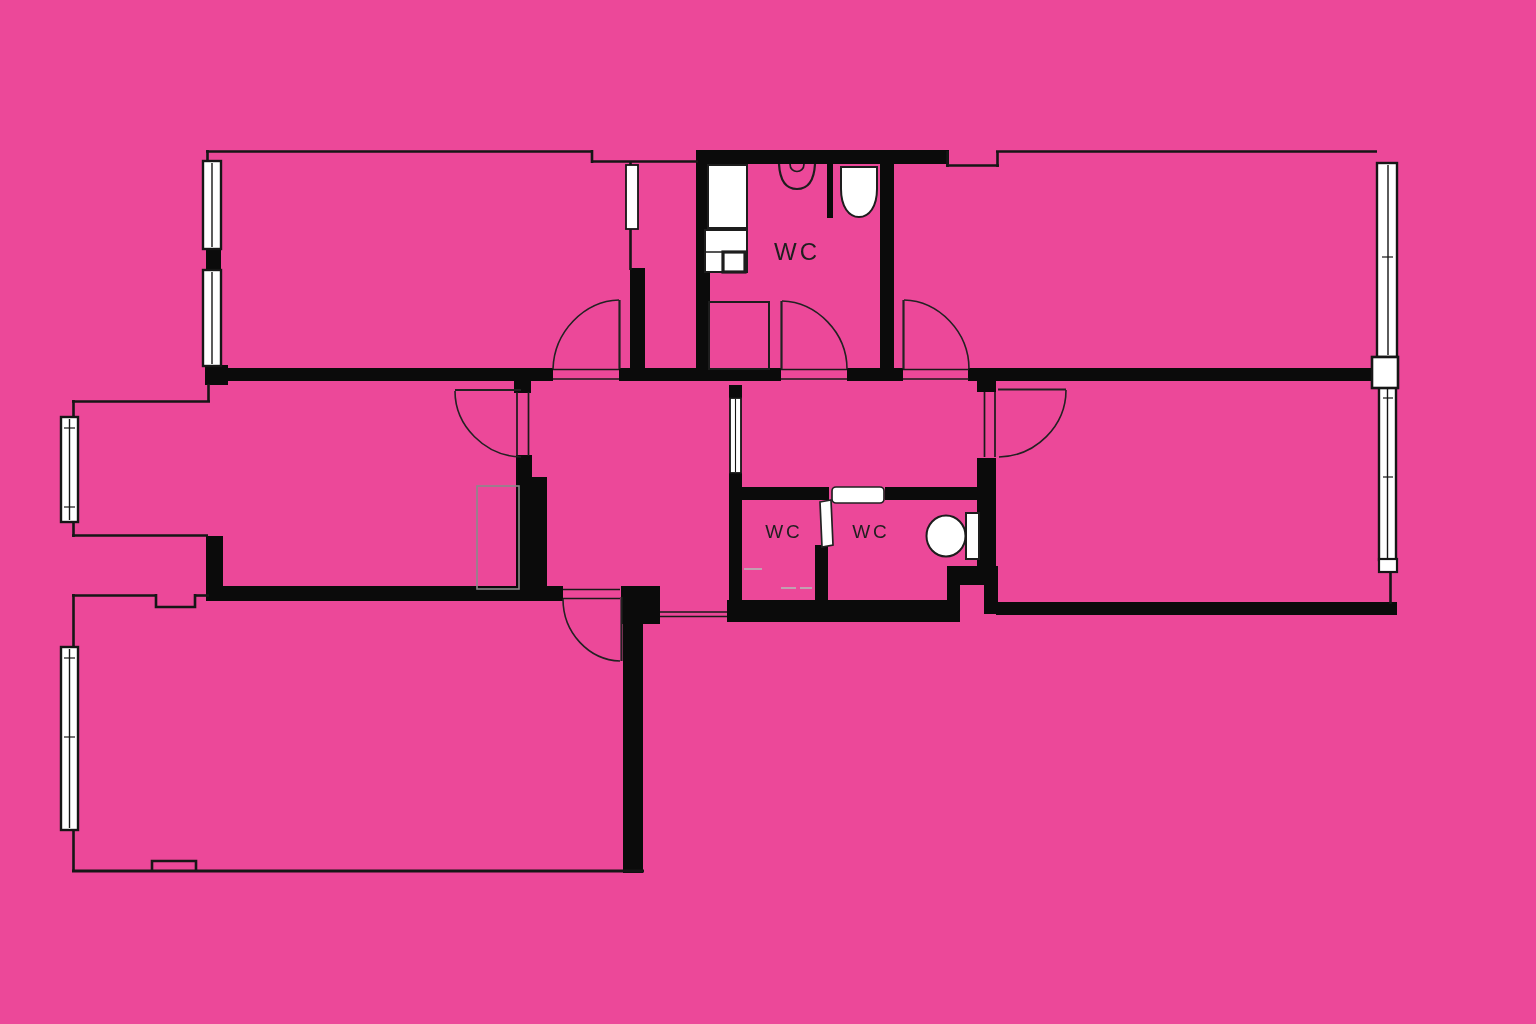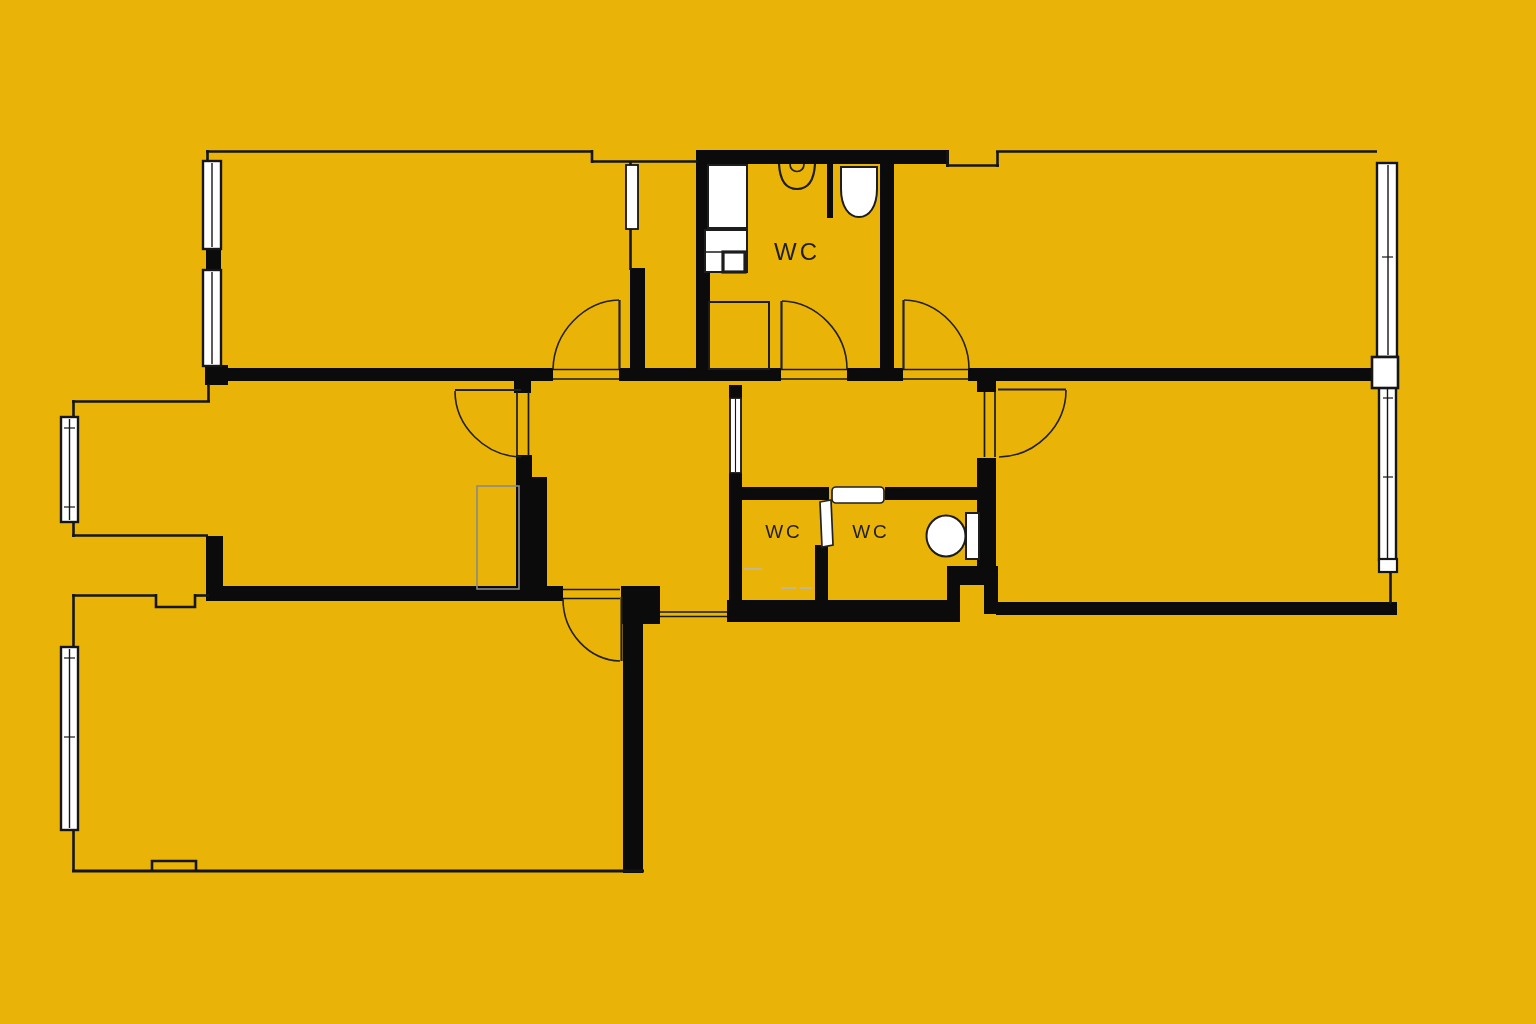--- a/index.html
+++ b/index.html
@@ -1,17 +1,17 @@
 <!DOCTYPE html>
 <html><head>
 <meta charset="utf-8">
 <style>
   html,body{margin:0;padding:0;background:#fff;}
   #stage{
-    position:relative;width:1536px;height:1024px;background:#eab308;overflow:hidden;
+    position:relative;width:1536px;height:1024px;background:#ec4899;overflow:hidden;
     font-family:"Liberation Sans", sans-serif;
   }
   #plan-svg{position:absolute;left:0;top:0;}
   .room-label{
     position:absolute;color:#1f1f1f;letter-spacing:3px;text-align:center;
     font-family:"Liberation Sans", sans-serif;font-weight:400;user-select:none;
   }
   .label-lg{font-size:24px;}
   .label-sm{font-size:19px;}
 </style>

